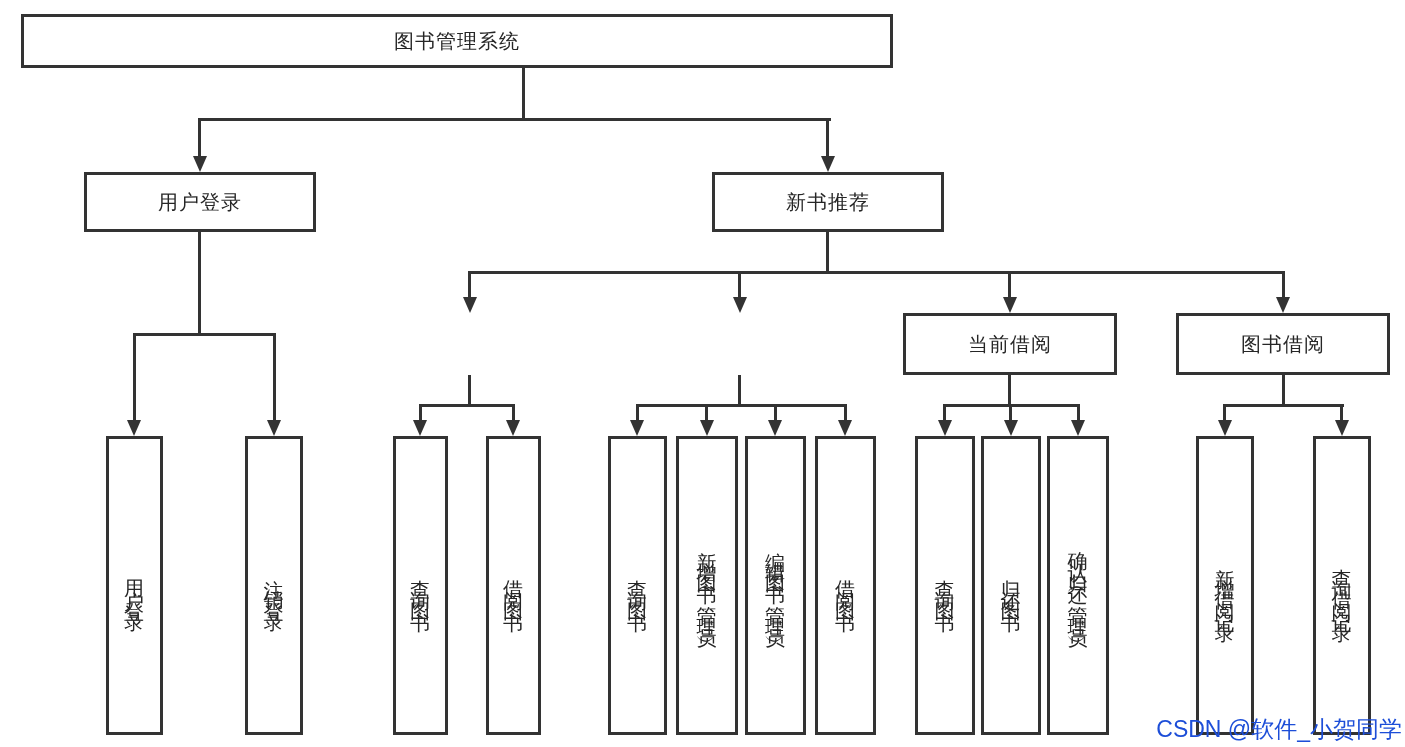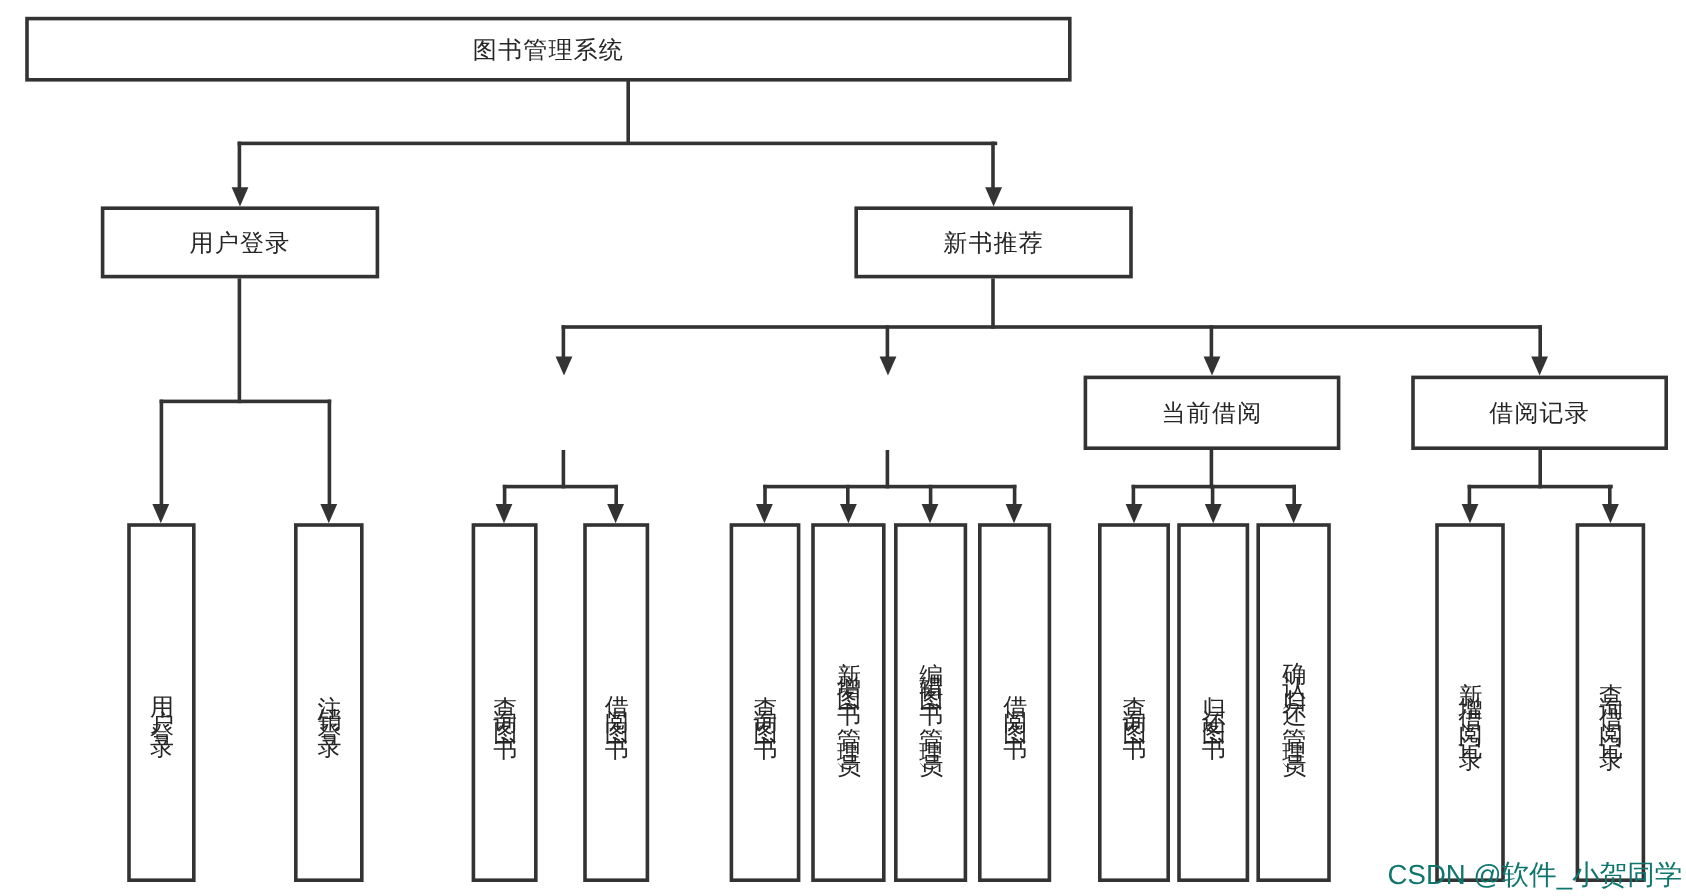--- a/index.html
+++ b/index.html
@@ -18,21 +18,21 @@
     font-size:20px;letter-spacing:11px;line-height:1;white-space:nowrap;
   }
   .line{position:absolute;background:#333333;}
   .arrow{
     position:absolute;width:0;height:0;
     border-left:7px solid transparent;border-right:7px solid transparent;
     border-top:16px solid #333333;
   }
   .watermark{
     position:absolute;right:3px;top:714px;z-index:5;
-    font-size:23px;color:#0f766e;white-space:nowrap;
+    font-size:23px;color:#1d4ed8;white-space:nowrap;
   }
 </style>
 </head>
 <body>
 
 <div class="canvas">
 
   <div class="node hnode" style="left:21px;top:14px;width:872px;height:54px">
     <span>图书管理系统</span>
   </div>
@@ -45,21 +45,21 @@
     <span>新书推荐</span>
   </div>
 
 
 
   <div class="node hnode" style="left:903px;top:313px;width:214px;height:62px">
     <span>当前借阅</span>
   </div>
 
   <div class="node hnode" style="left:1176px;top:313px;width:214px;height:62px">
-    <span>借阅记录</span>
+    <span>图书借阅</span>
   </div>
 
   <div class="node vnode" style="left:106px;top:436px;width:57px;height:299px">
     <span>用户登录</span>
   </div>
 
   <div class="node vnode" style="left:245px;top:436px;width:58px;height:299px">
     <span>注销登录</span>
   </div>
 

